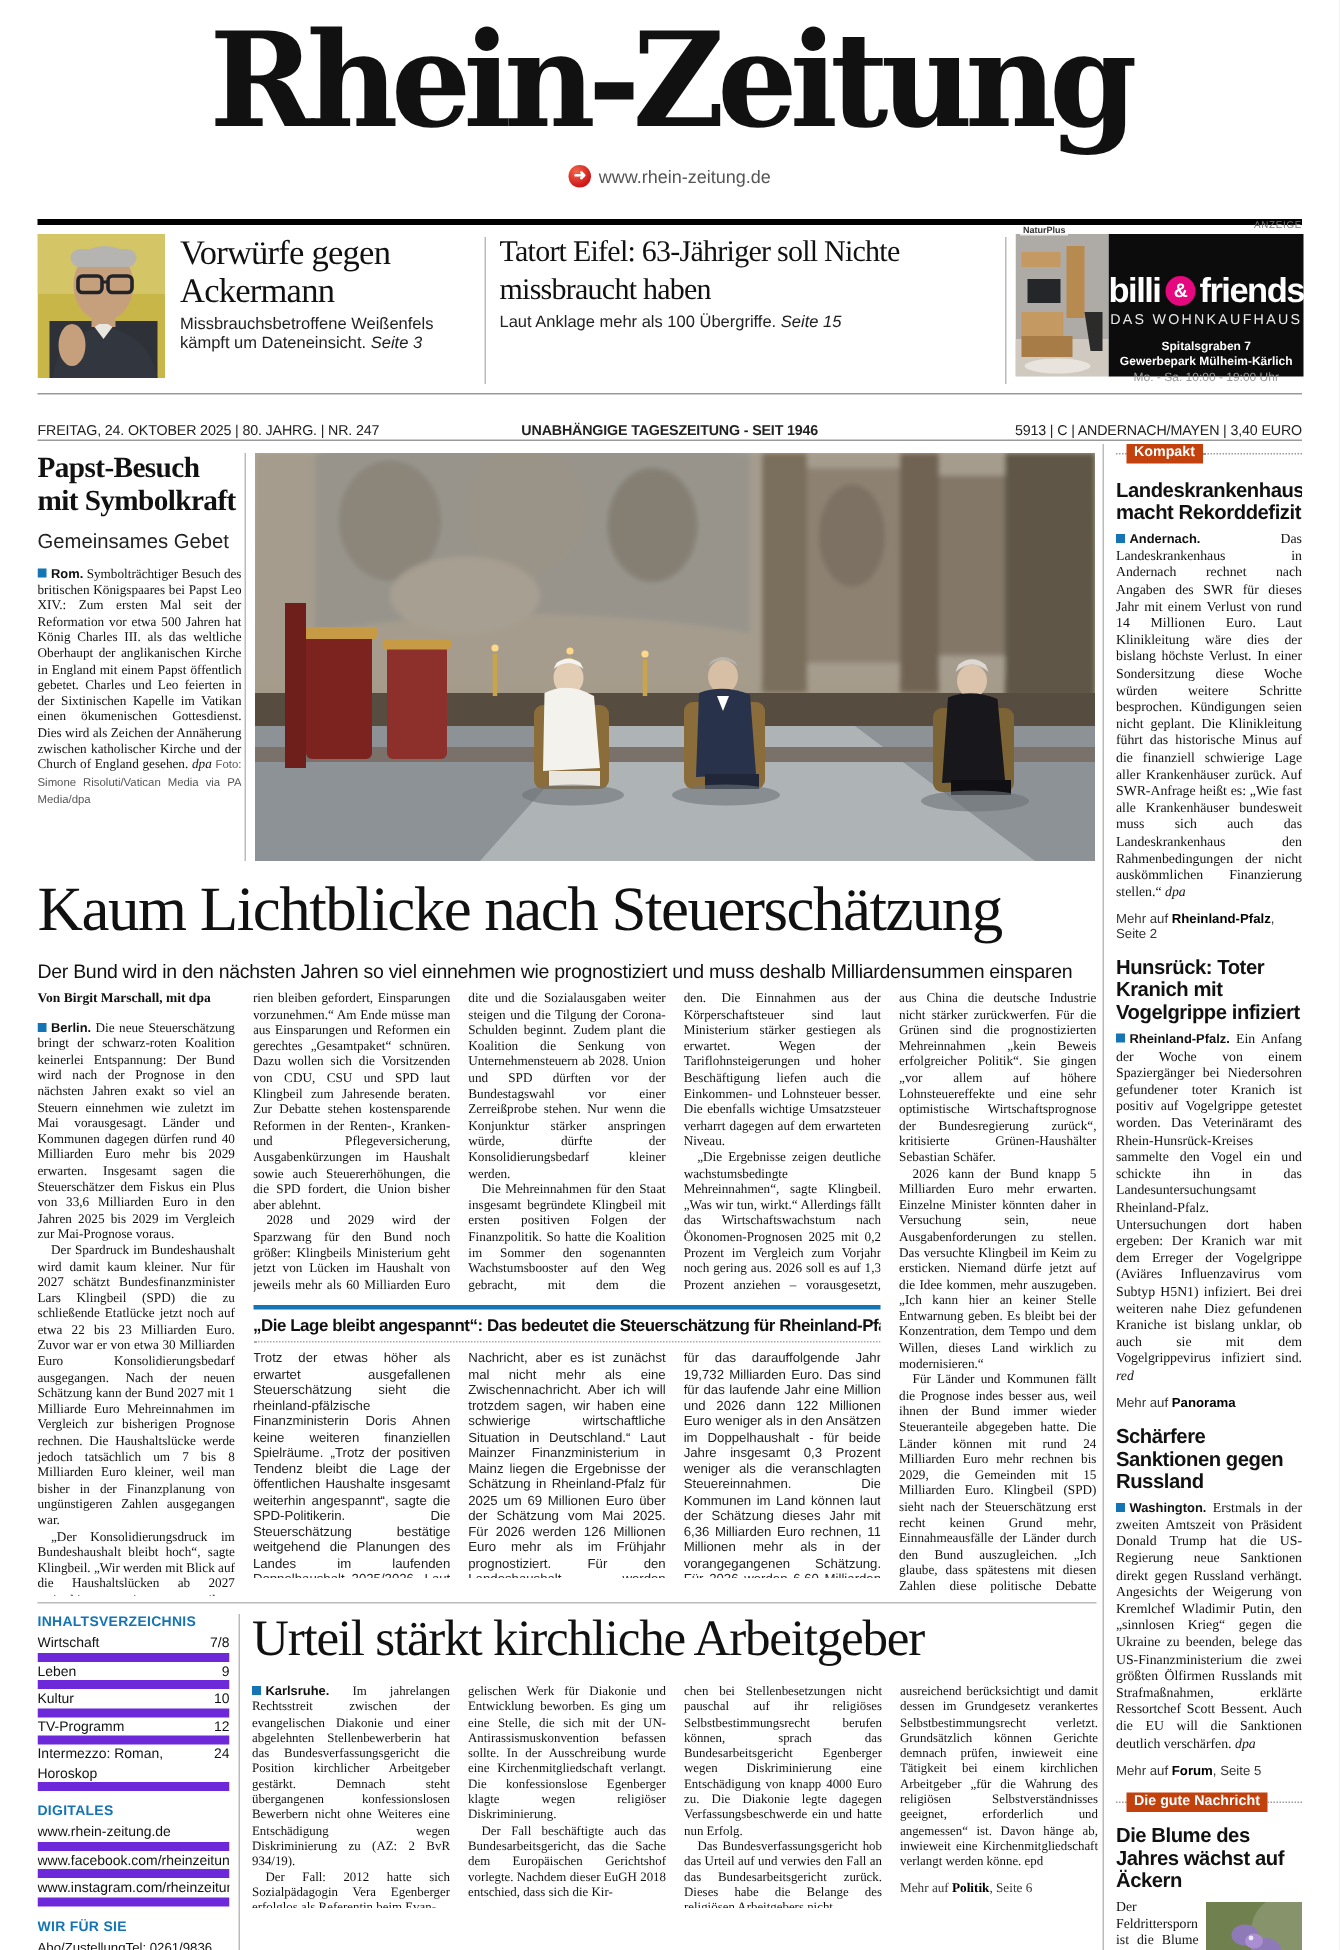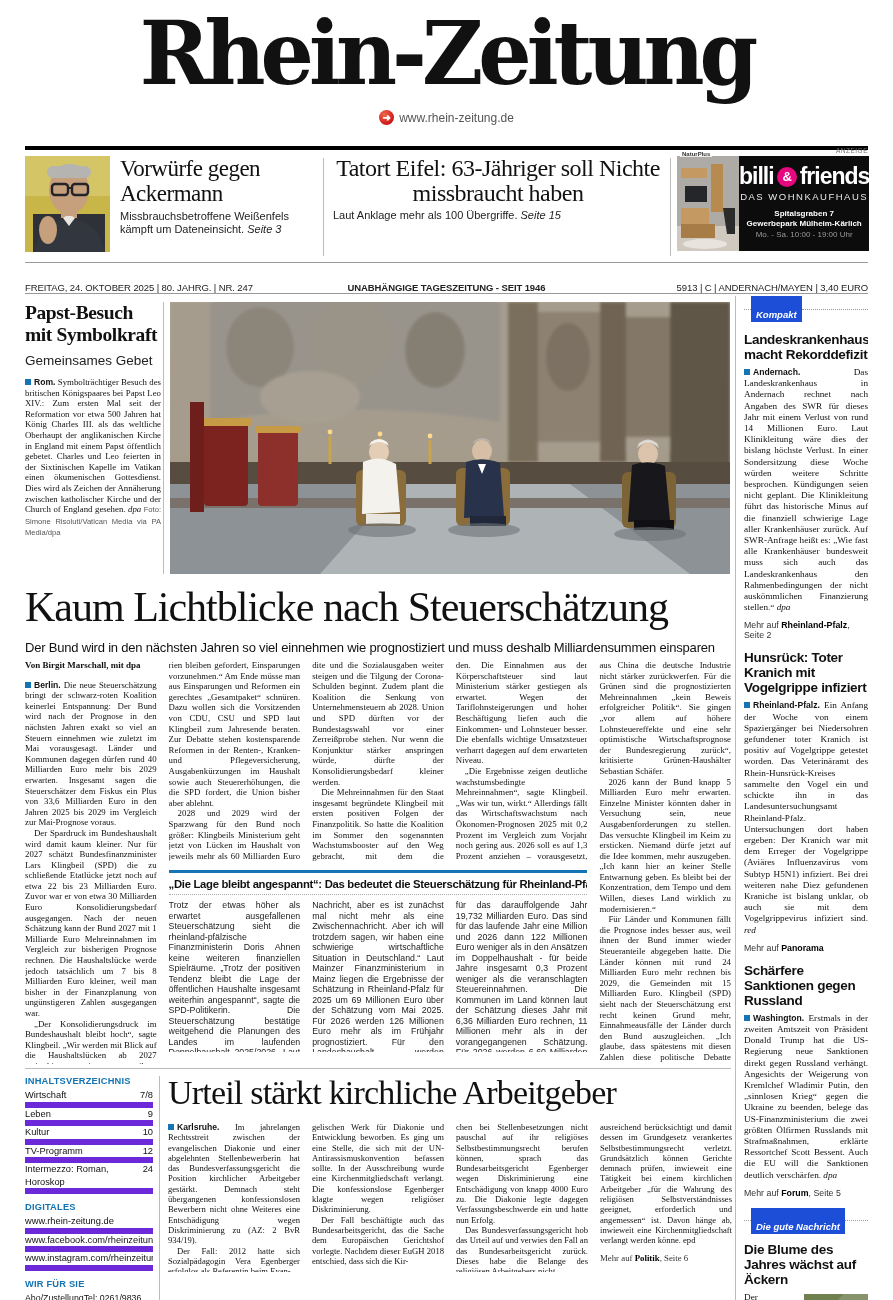--- a/index.html
+++ b/index.html
@@ -23,30 +23,30 @@
   }
   .black-rule { position:absolute; top:146px; left:25px; width:843px; height:4px; background:#000; }
   
   .teasers { position:absolute; top:156px; left:25px; width:713px; height:102px; }
   .teaser-left { position:absolute; left:0; top:0; width:290px; display:flex; gap:10px; }
   .teaser-photo { width:85px; height:96px; flex:none; }
   .teaser-title { font-family:"Liberation Serif", serif; font-size:23px; line-height:25px; letter-spacing:-0.5px; }
   .teaser-sub { margin-top:4px; font-size:11px; line-height:13px; color:#222; }
   .teaser-sub i { font-style:italic; }
   .teaser-center { position:absolute; left:308px; top:0; width:330px; }
-  .teaser-center .teaser-title { font-size:24px; line-height:24.5px;text-align:center; }
+  .teaser-center .teaser-title { font-size:20px; line-height:24.5px; }
   .vr { position:absolute; background:#bbb; width:1px; }
   
   .ad-wrap { position:absolute; left:652px; top:-9px; width:191px; }
   .ad-label { text-align:right; font-size:6.5px; color:#777; letter-spacing:0.5px; margin-bottom:2px; }
   .ad-box { display:flex; height:95px; }
   .ad-photo { width:62px; height:95px; flex:none; position:relative; }
   .ad-badge { position:absolute; top:4px; left:3px; font-size:6px; font-weight:bold; color:#333; background:rgba(255,255,255,0.75); padding:0 2px; }
   .ad-black { flex:1; background:#0c0c0c; color:#fff; text-align:center; padding-top:7px; }
-  .ad-brand { font-size:23px; font-weight:bold; letter-spacing:-1px; display:flex; align-items:center; justify-content:flex-end; gap:3px; }
+  .ad-brand { font-size:23px; font-weight:bold; letter-spacing:-1px; display:flex; align-items:center; justify-content:flex-end; gap:3px;margin-top:17px; }
   .amp-circle { display:inline-block; width:20px; height:20px; border-radius:50%; background:#e5087e; font-size:13px; line-height:20px; font-weight:bold; }
   .ad-subtitle { font-size:9.5px; letter-spacing:1.5px; color:#e8e8e8; margin-top:1px; }
   .ad-addr { margin-top:7px; font-size:8px; font-weight:bold; line-height:10px; }
   .ad-hours { font-size:8px; color:#9a9a9a; margin-top:1px; }
   
   .dateline {
     position:absolute; top:262px; left:25px; width:843px; height:32px;
     border-top:1px solid #999; border-bottom:1px solid #999;
     display:flex; align-items:flex-end; font-size:9.5px; color:#222;
     font-stretch:condensed; letter-spacing:-0.1px;
@@ -84,21 +84,21 @@
   .gc5 { grid-column:5; grid-row:1 / 3; overflow:hidden; }
   .subbox { grid-column:2 / 5; grid-row:2; margin-top:8px; border-top:3px solid #1474b4; padding-top:5px; overflow:hidden; }
   .subbox-title { font-size:11.3px; font-weight:bold; letter-spacing:-0.3px; white-space:nowrap; border-bottom:1px dotted #aaa; padding-bottom:4px; margin-bottom:5px; }
   .subcols { display:grid; grid-template-columns:repeat(3, 131.6px); column-gap:12px; height:152px; overflow:hidden; }
   .sanstext { font-size:8.8px; line-height:10.5px; text-align:justify; color:#222; }
   
   .sidebar { position:absolute; top:296px; left:744px; width:124px; height:1004px; overflow:hidden; }
   .badge-row { display:flex; align-items:center; margin-bottom:8px; }
   .badge-row .dots { border-top:1px dotted #999; width:7px; }
   .badge-row .dots.grow { flex:1; }
-  .badge { background:#1d4ed8; color:#fff; font-weight:bold; font-size:9.5px; padding:13px 5px 2px;font-style:italic; }
+  .badge { background:#c2410c; color:#fff; font-weight:bold; font-size:9.5px; padding:0 5px 2px; }
   .side-title { font-size:13.5px; line-height:15px; font-weight:bold; letter-spacing:-0.3px; margin:10px 0 5px; }
   .side-title:first-of-type { margin-top:2px; }
   .sidebar .bodytext { font-size:9.2px; line-height:11.2px; }
   .more-line { margin:7px 0 10px; font-size:8.8px; color:#333; }
   .more-line b { color:#000; }
   .gn-title { font-size:13.5px; line-height:15px; font-weight:bold; letter-spacing:-0.3px; margin:6px 0 5px; }
   .gn-photo { float:right; width:64px; height:88px; margin:2px 0 0 5px; }
   
   .bottom-rule { position:absolute; top:1068px; left:25px; width:706px; height:1px; background:#bbb; }
   

